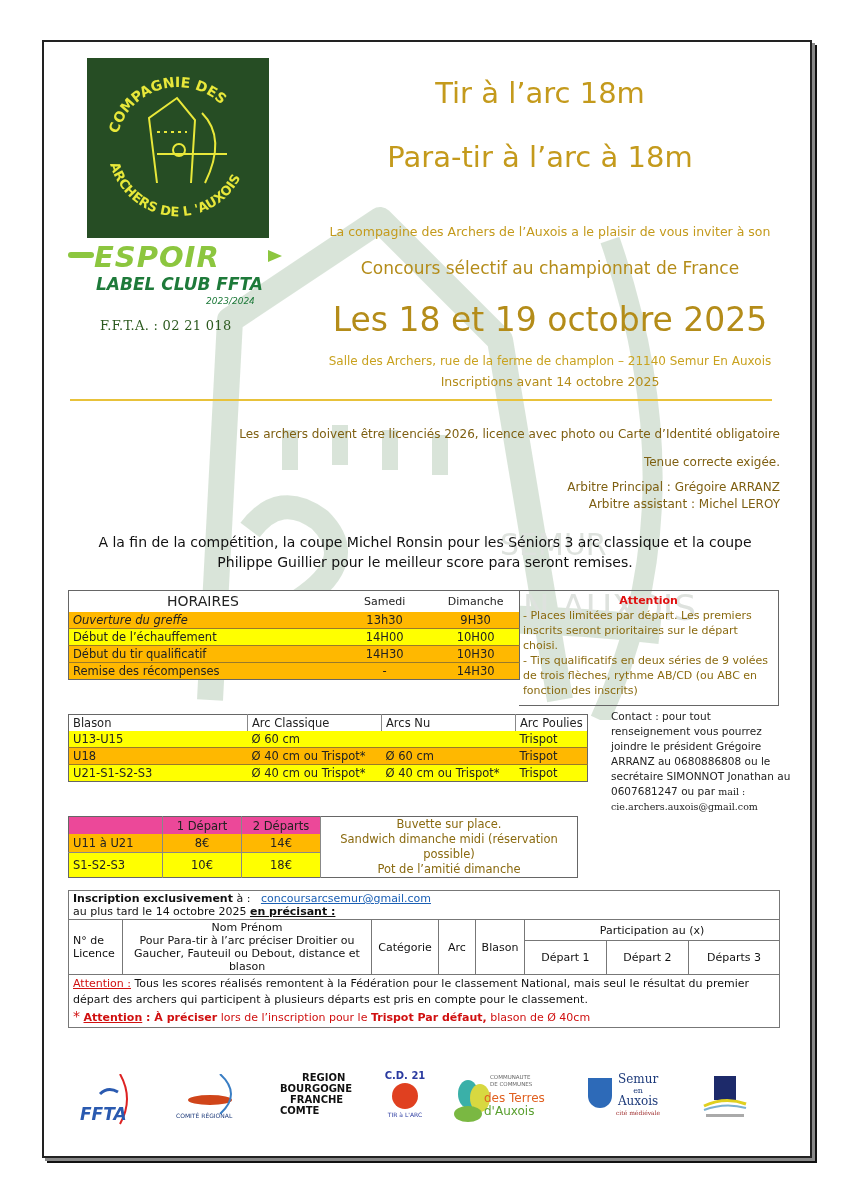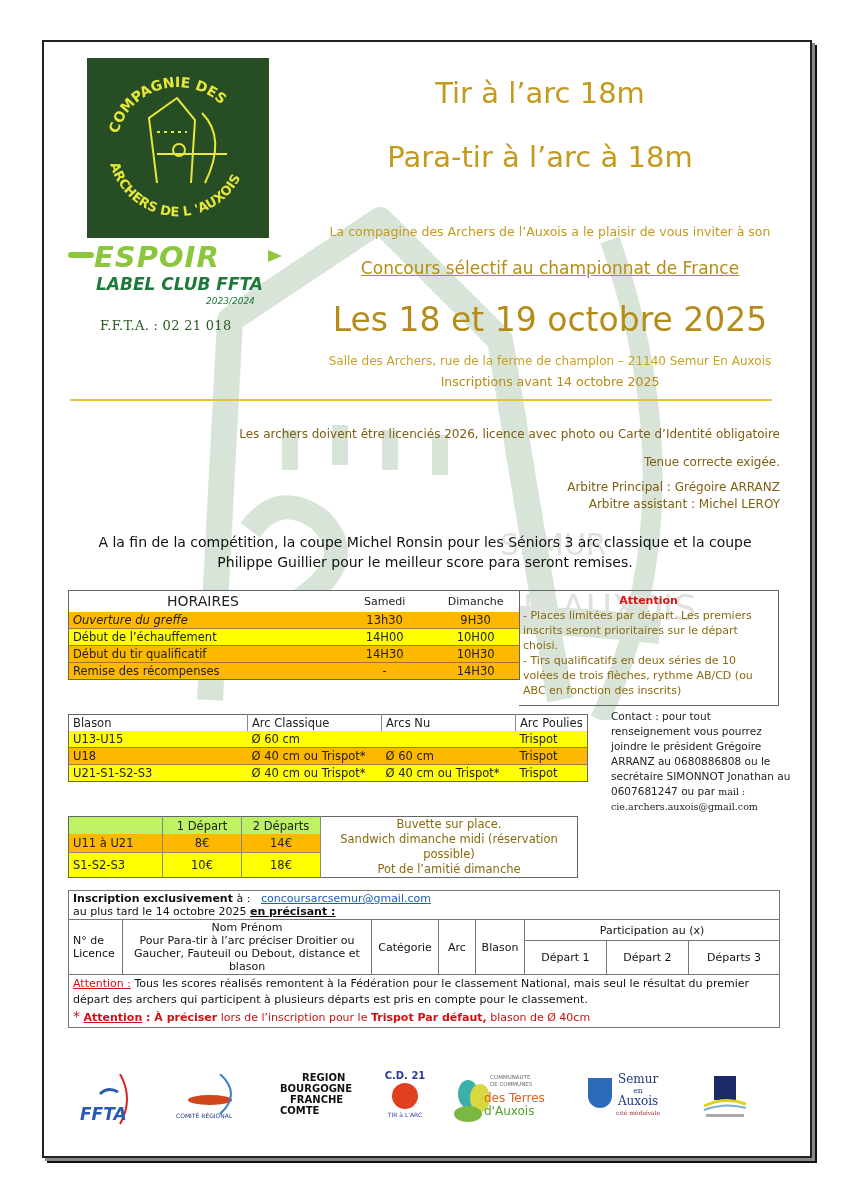--- a/index.html
+++ b/index.html
@@ -13,21 +13,21 @@
 
   
   .club-logo { left:87px; top:58px; width:182px; height:180px; background:#264d24; }
   .espoir { left:68px; top:244px; width:222px; height:68px; }
   .ffta-num { left:100px; top:318px; font-family:"DejaVu Serif", serif; font-weight:normal;
               color:#2c5a1f; font-size:13px; letter-spacing:0.3px; }
 
   .title1 { left:300px; width:480px; top:76px; text-align:center; font-size:29px; color:#c49a1c; }
   .title2 { left:300px; width:480px; top:140px; text-align:center; font-size:29px; color:#c49a1c; }
   .invite { left:300px; width:500px; top:224px; text-align:center; font-size:12.5px; color:#c49a1c; }
-  .concours { left:300px; width:500px; top:258px; text-align:center; font-size:17px; color:#b48c19;text-decoration:underline; }
+  .concours { left:300px; width:500px; top:258px; text-align:center; font-size:17px; color:#b48c19; }
   .dates { left:300px; width:500px; top:300px; text-align:center; font-size:33px; color:#b48c19; }
   .salle { left:300px; width:500px; top:354px; text-align:center; font-size:12px; color:#c9a21f; }
   .inscr { left:300px; width:500px; top:374px; text-align:center; font-size:12.5px; color:#b48c19; }
   .hr-gold { left:70px; width:702px; top:399px; height:0; border-top:2px solid #e8c23a; }
 
   .center-line { left:70px; width:710px; text-align:right; font-size:12px; color:#7e5f11; }
   .coupe { left:70px; width:710px; top:532px; text-align:center; font-size:14px; color:#111; line-height:20px; }
 
   table { border-collapse:collapse; }
   .tbl { font-size:11.5px; color:#222; }
@@ -131,21 +131,21 @@
         <td>Remise des récompenses</td>
         <td style="text-align:center">-</td>
         <td style="text-align:center">14H30</td>
       </tr>
 </tbody>
   </table>
 
 <div class="abs attention-box">
   <div style="text-align:center;color:#e01010;font-weight:bold;">Attention</div>
   <div>- Places limitées par départ. Les premiers inscrits seront prioritaires sur le départ choisi.</div>
-  <div>- Tirs qualificatifs en deux séries de 10 volées de trois flèches, rythme AB/CD (ou ABC en fonction des inscrits)</div>
+  <div>- Tirs qualificatifs en deux séries de 9 volées de trois flèches, rythme AB/CD (ou ABC en fonction des inscrits)</div>
 </div>
 
 <table class="abs tbl blason">
   <tbody>
       <tr style="background:#fff;">
     <td style="width:170px;border-right:1px solid #888">Blason</td>
     <td style="width:125px;border-right:1px solid #888">Arc Classique</td>
     <td style="width:125px;border-right:1px solid #888">Arcs Nu</td>
     <td>Arc Poulies</td>
   </tr>
@@ -170,21 +170,21 @@
 </tbody>
   </table>
 
 <div class="abs contact">
   <span>Contact : pour tout renseignement vous pourrez joindre le président Grégoire ARRANZ au 0680886808 ou le secrétaire SIMONNOT Jonathan au 0607681247 ou par</span>
   <span style="font-family:'DejaVu Serif',serif;font-size:9.5px;">mail : </span><span style="font-family:'DejaVu Serif',serif;font-size:9.5px;">cie.archers.auxois@gmail.com</span>
 </div>
 
 <table class="abs tbl tarifs">
   <tbody>
-      <tr style="background:#bef264;">
+      <tr style="background:#ec4899;">
     <td style="width:85px;border-right:1px solid #888"></td>
     <td style="width:70px;text-align:center;border-right:1px solid #888">1 Départ</td>
     <td style="width:70px;text-align:center;border-right:1px solid #888">2 Départs</td>
     <td rowspan="3" style="text-align:center;color:#8a6a10;line-height:15px;background:#fff;">
       <div>Buvette sur place.</div>
       <div>Sandwich dimanche midi (réservation possible)</div>
       <div>Pot de l’amitié dimanche</div>
     </td>
   </tr>
   <tr class="or">

